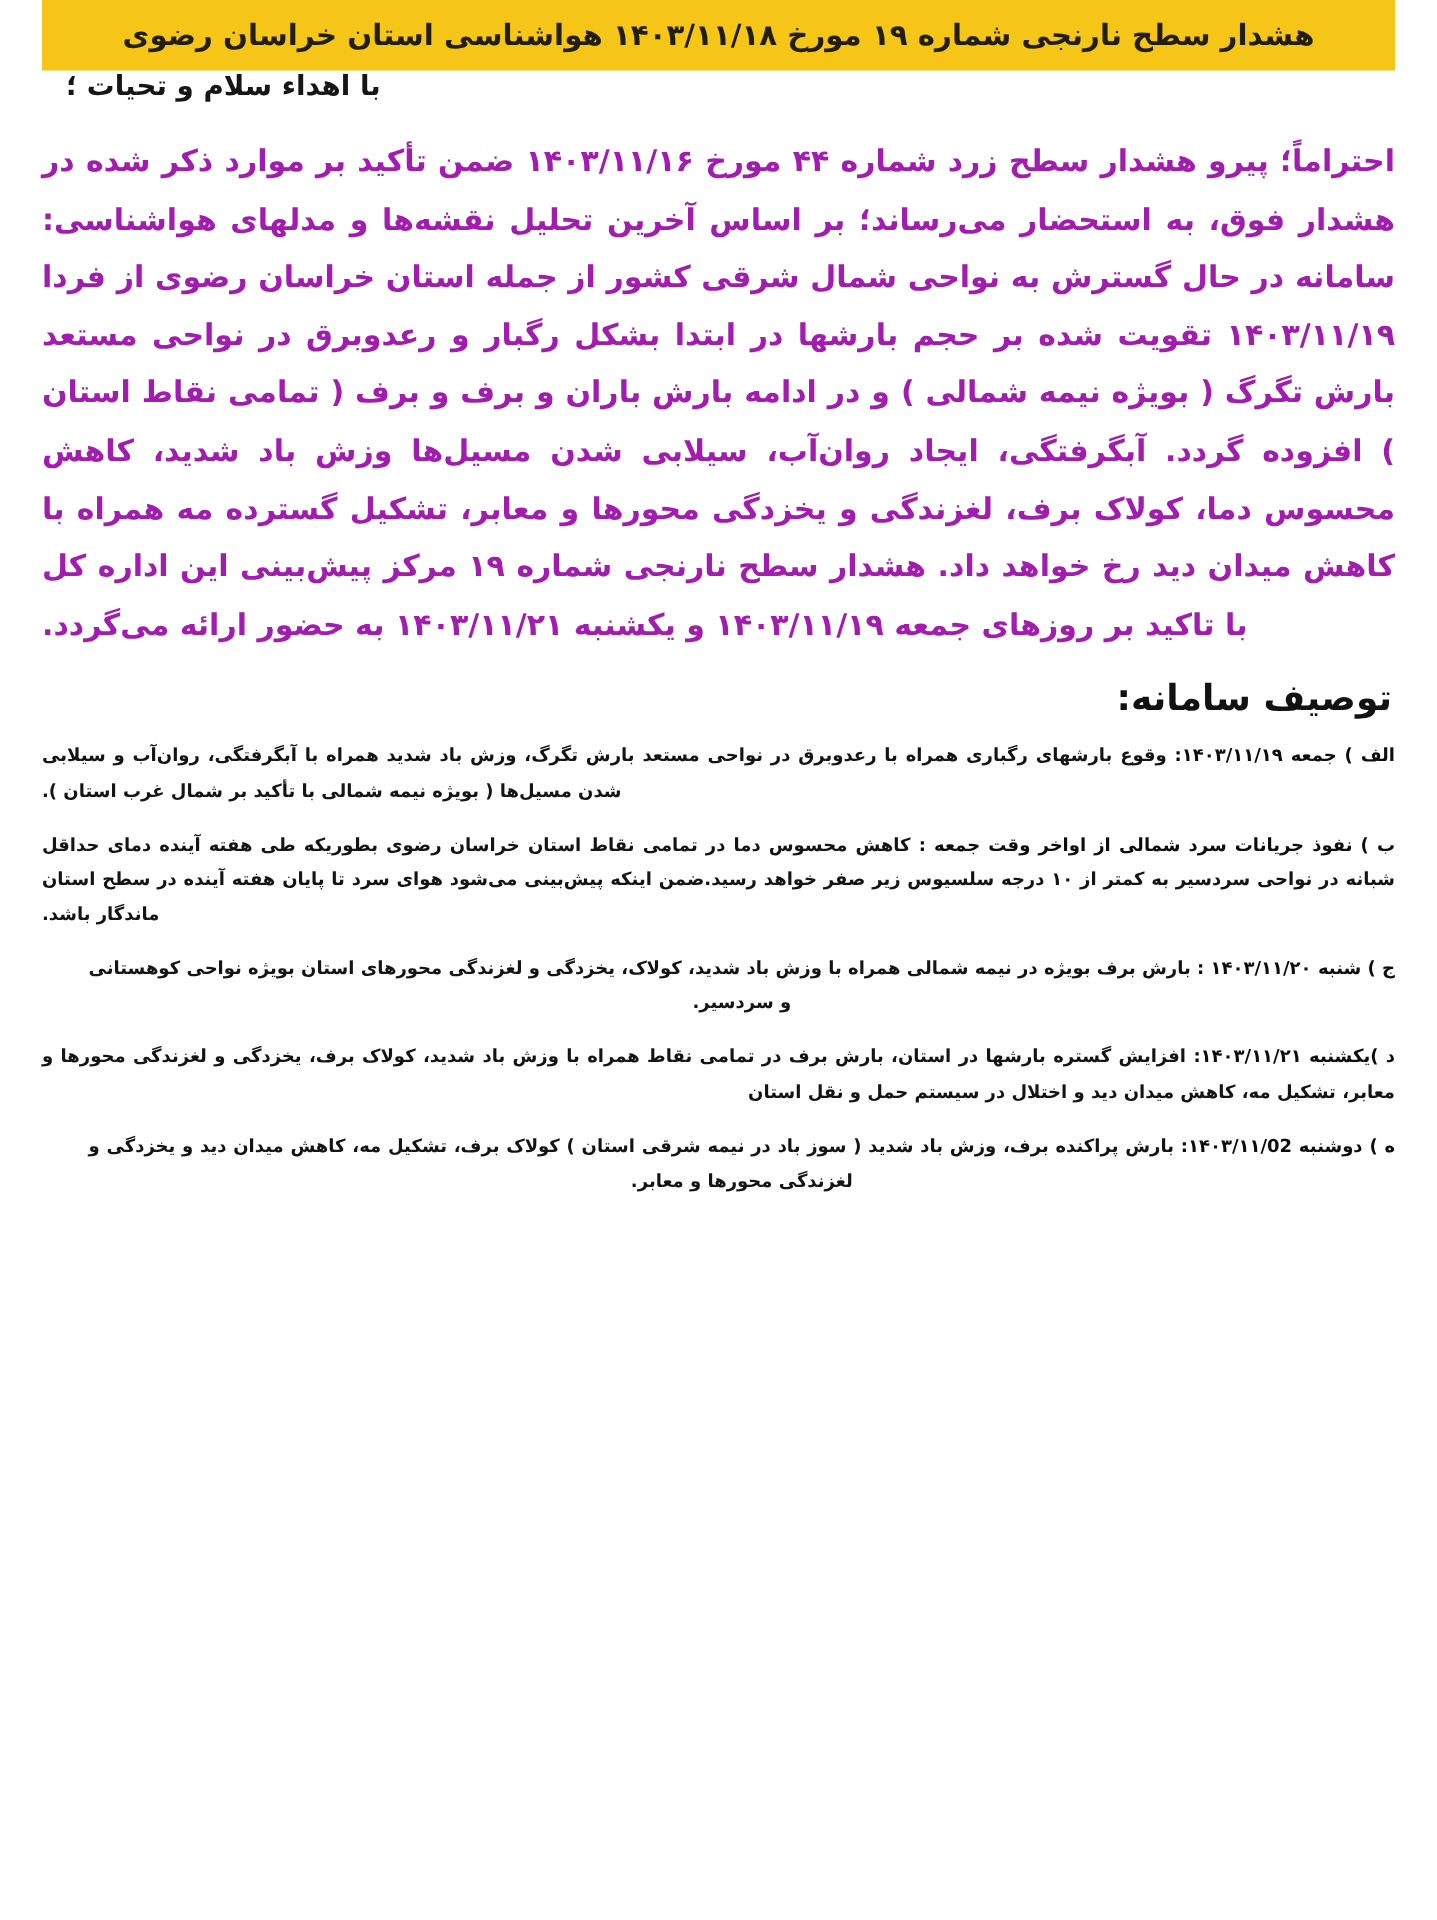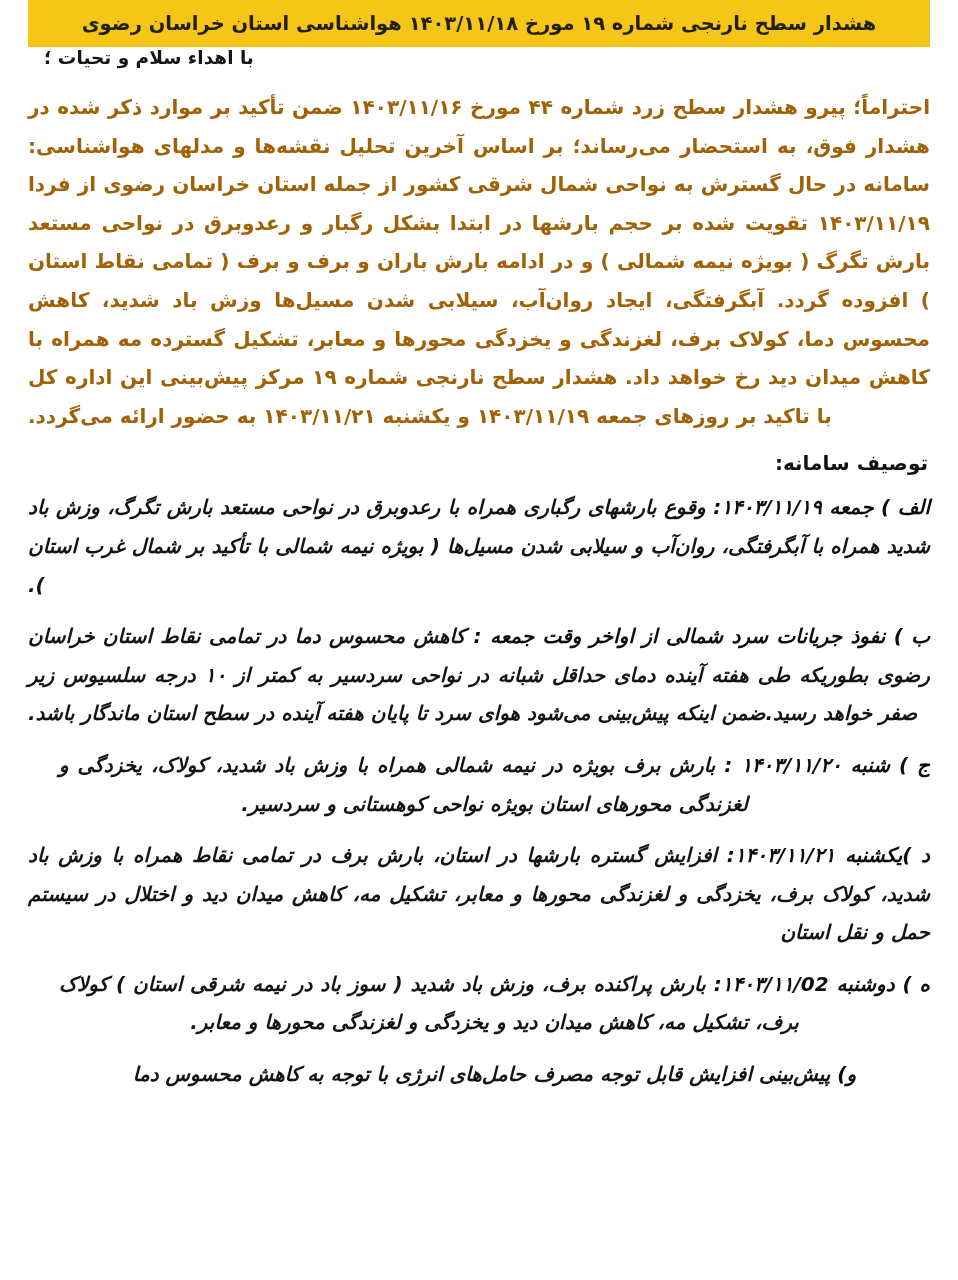--- a/index.html
+++ b/index.html
@@ -77,50 +77,49 @@
     padding-left: 22px;
     font-size: 18.5px;
     font-weight: bold;
     color: #161616;
   }
 
   p.body-par {
     font-size: 20px;
     line-height: 1.93;
     font-weight: bold;
-    color: #a16207;
+    color: #a21caf;
     text-align: justify;
     text-align-last: left;
     margin: 16px 0 0 0;
     padding: 0 4px 0 6px;
     letter-spacing: -0.1px;
   }
 
   p.body-par.first { margin-top: 20px; }
 
   .section-title {
-    font-size: 20px;
+    font-size: 24px;
     font-weight: bold;
     color: #121212;
     text-align: right;
     margin: 16px 0 0 0;
     padding-right: 6px;
   }
 
   p.item {
-    font-size: 20px;
+    font-size: 12px;
     line-height: 1.93;
     font-weight: bold;
     color: #141414;
     text-align: justify;
     text-align-last: left;
     margin: 13px 0 0 0;
     padding: 0 4px 0 6px;
     letter-spacing: -0.1px;
-    font-style: italic;
   }
   p.item.center-last { text-align-last: center; margin-left: 31px; }
   p.item.right-last  { text-align-last: right; }
 
   .lbl { font-weight: bold; color: #0d0d0d; }
 
   .bottom-fade {
     position: absolute;
     left: 0;
     bottom: 0;
@@ -162,20 +161,17 @@
     </p>
 
     <p class="item right-last">
       <span class="lbl">د )یکشنبه ۱۴۰۳/۱۱/۲۱:</span><span> افزایش گستره بارشها در استان، بارش برف در تمامی نقاط همراه با وزش باد شدید، کولاک برف، یخزدگی و لغزندگی محورها و معابر، تشکیل مه، کاهش میدان دید و اختلال در سیستم حمل و نقل استان</span>
     </p>
 
     <p class="item center-last">
       <span class="lbl">ه ) دوشنبه ۱۴۰۳/۱۱/02:</span><span> بارش پراکنده برف، وزش باد شدید ( سوز باد در نیمه شرقی استان ) کولاک برف، تشکیل مه، کاهش میدان دید و یخزدگی و لغزندگی محورها و معابر.</span>
     </p>
 
-    <p class="item center-last">
-      <span class="lbl">و)</span><span> پیش‌بینی افزایش قابل توجه مصرف حامل‌های انرژی با توجه به کاهش محسوس دما</span>
-    </p>
 
   </div>
 
   <div class="bottom-fade"></div>
 </div>
 
 </body></html>

